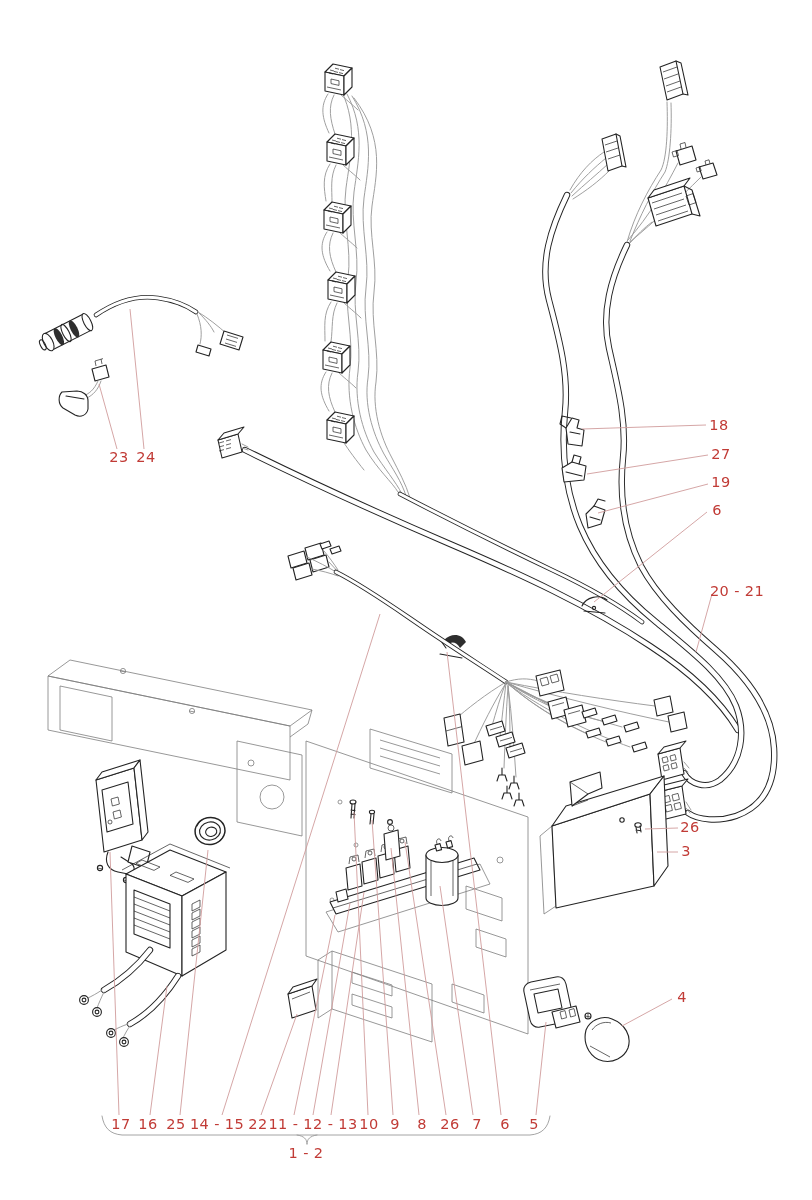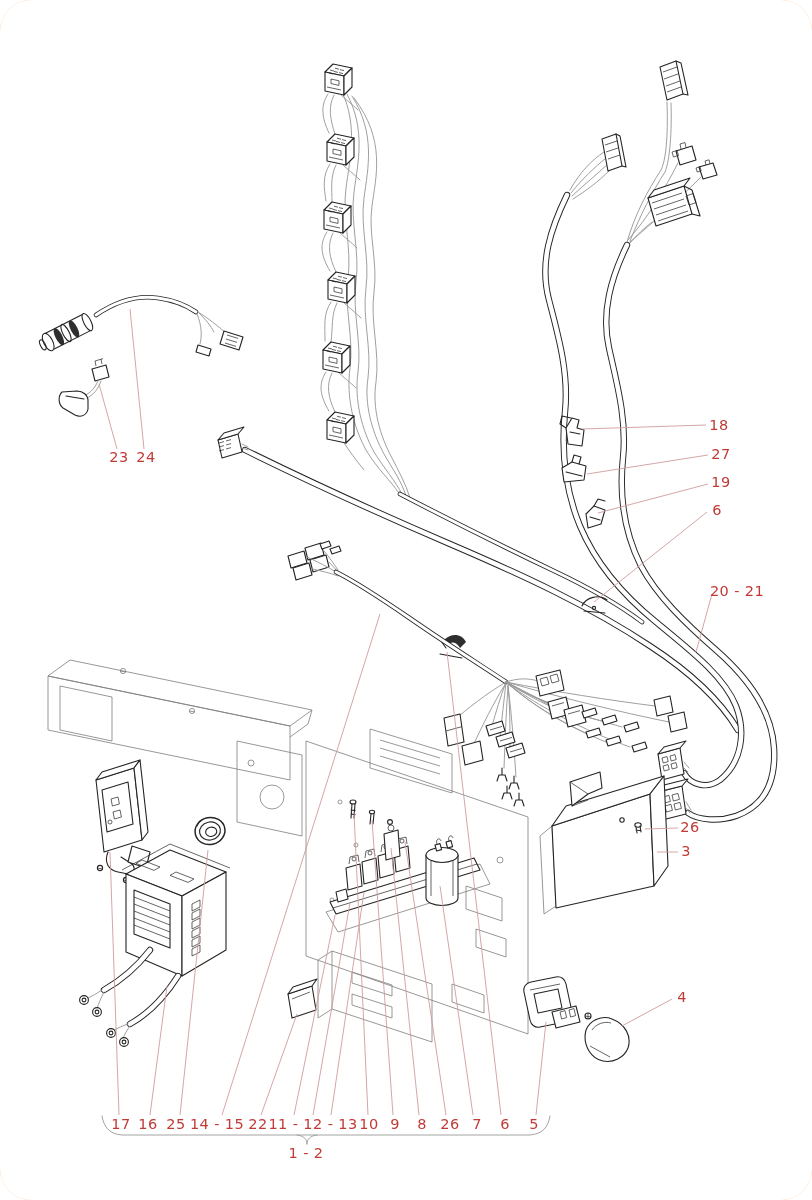--- a/index.html
+++ b/index.html
@@ -1,16 +1,16 @@
 <!DOCTYPE html>
 <html><head>
 <meta charset="utf-8">
 <style>
   html,body{margin:0;padding:0;background:#ffffff;}
-  #stage{position:relative;width:812px;height:1200px;background:#fdba74;overflow:hidden;border-radius:31px;}
+  #stage{position:relative;width:812px;height:1200px;background:#fdba74;overflow:hidden;}
   svg{display:block;}
   .f  {fill:#ffffff;stroke:#242424;stroke-width:1.1;stroke-linejoin:round;stroke-linecap:round;}
   .ink{fill:none;stroke:#242424;stroke-width:1.1;stroke-linejoin:round;stroke-linecap:round;}
   .thin{fill:none;stroke:#242424;stroke-width:0.7;}
   .wire{fill:none;stroke:#9a9a9a;stroke-width:0.95;stroke-linecap:round;}
   .to{fill:none;stroke:#242424;stroke-width:6.4;stroke-linecap:round;}
   .ti{fill:none;stroke:#ffffff;stroke-width:4.5;stroke-linecap:round;}
   .so{fill:none;stroke:#242424;stroke-width:4.6;stroke-linecap:round;}
   .si{fill:none;stroke:#ffffff;stroke-width:3.0;stroke-linecap:round;}
   .ch{fill:none;stroke:#7e7e7e;stroke-width:0.8;stroke-linejoin:round;}

